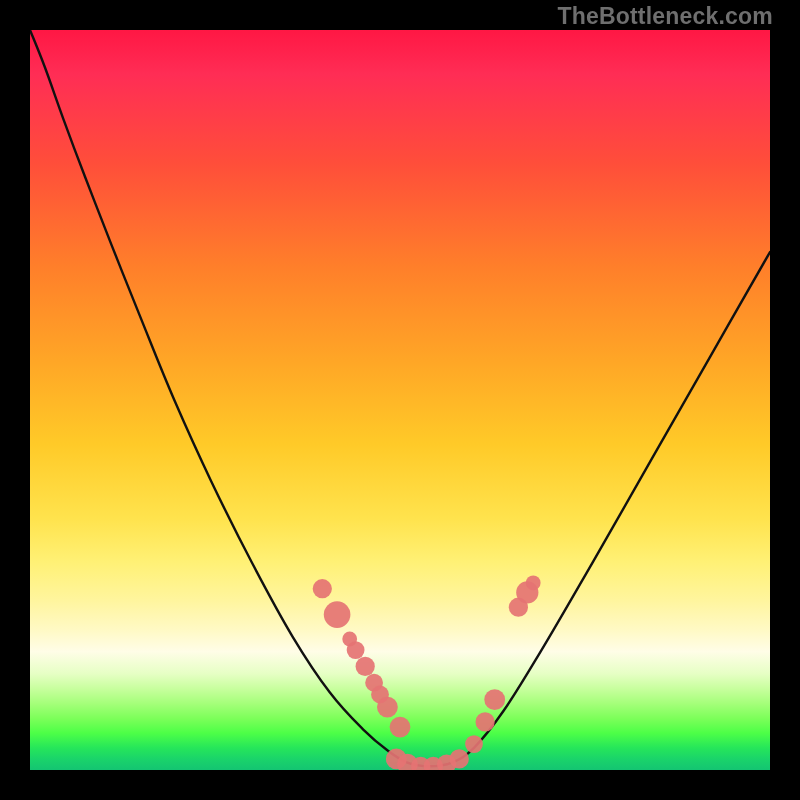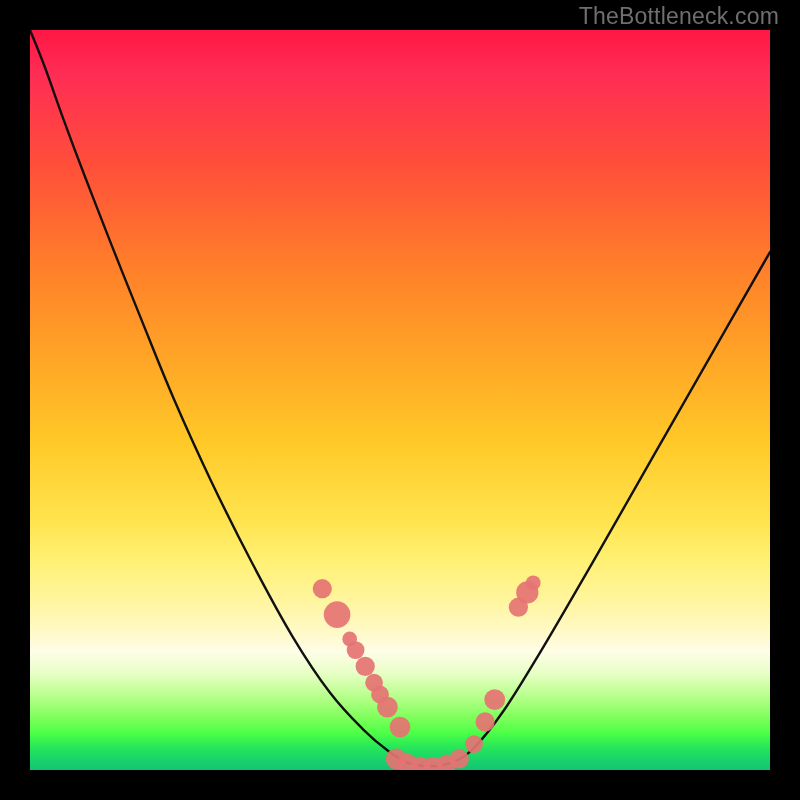--- a/index.html
+++ b/index.html
@@ -50,24 +50,24 @@
       #a5ff7a 91%,
       #7dff5a 93%,
       #4dff47 95%,
       #26e65a 97%,
       #1ad46a 98.5%,
       #14c472 100%);
   }
   .watermark {
     position: absolute;
     top: 3px;
-    right: 21px;
+    right: 27px;
     color: #6f6f6f;
     font-size: 23px;
-    font-weight: 400;
+    font-weight: 700;
     letter-spacing: 0.2px;
     user-select: none;
   }
   svg.curve {
     position: absolute;
     top: 0;
     left: 0;
     width: 740px;
     height: 740px;
     overflow: visible;

